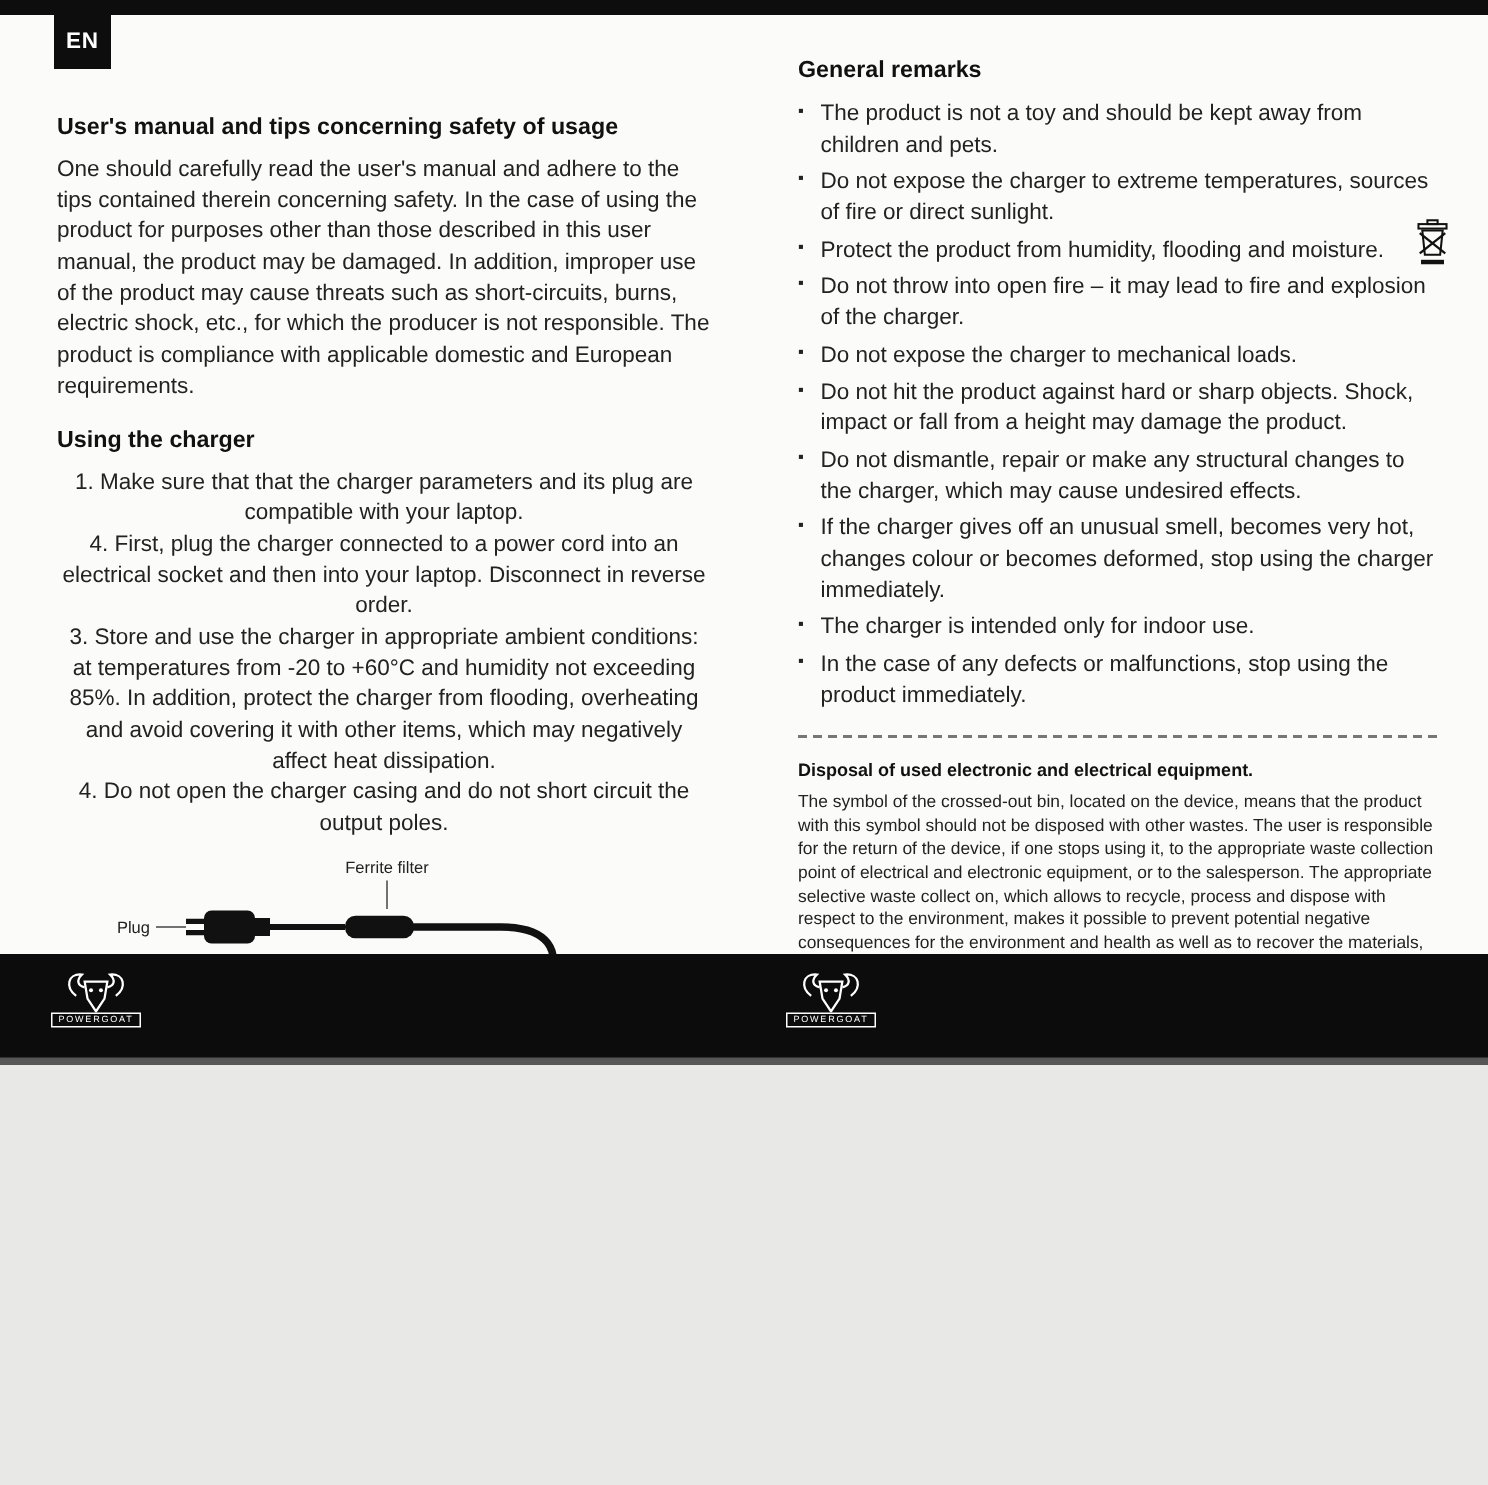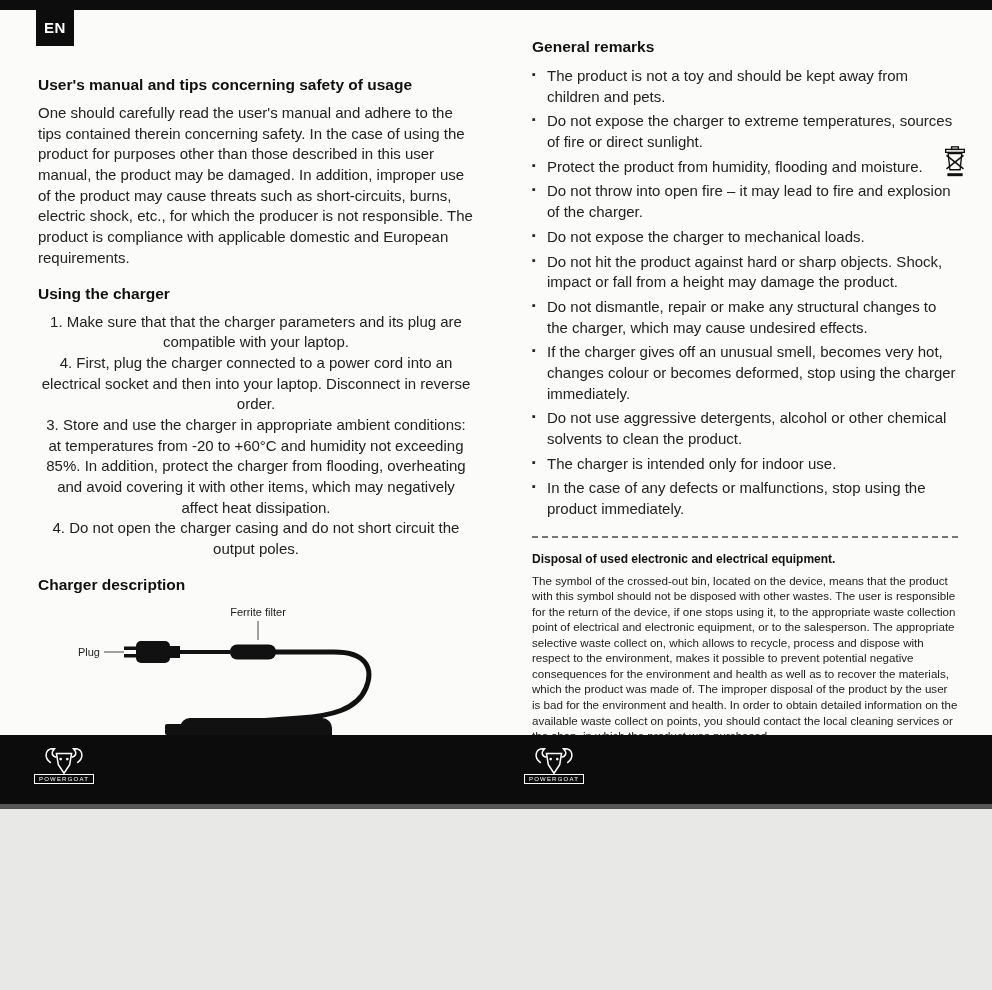--- a/index.html
+++ b/index.html
@@ -1,17 +1,17 @@
 <!DOCTYPE html>
 <html><head>
 <meta charset="utf-8">
 <style>
   * { margin:0; padding:0; box-sizing:border-box; }
   body { background:#e8e8e6; font-family:"Liberation Sans", sans-serif; }
-  .page { position:relative; width:992px; height:809px; background:#fbfbf9; color:#1c1c1c; overflow:hidden; margin:0 auto; }
+  .page { position:relative; width:992px; height:710px; background:#fbfbf9; color:#1c1c1c; overflow:hidden; margin:0 auto; }
 
   .topbar { position:absolute; top:0; left:0; right:0; height:10px; background:#0d0d0d; }
   .en-badge { position:absolute; top:0; left:36px; width:38px; height:46px; background:#0d0d0d; color:#fff;
               display:flex; align-items:flex-end; justify-content:center; font-weight:bold; font-size:15px; padding-bottom:10px; letter-spacing:.5px; }
 
   .col-left  { position:absolute; left:38px;  top:76px; width:436px; }
   .col-right { position:absolute; left:532px; top:38px; width:426px; }
 
   h2 { font-size:15.5px; font-weight:bold; color:#111; }
   .body-text { font-size:15px; line-height:1.38; color:#222; }
@@ -67,21 +67,20 @@
     <p class="body-text">One should carefully read the user's manual and adhere to the tips contained therein concerning safety. In the case of using the product for purposes other than those described in this user manual, the product may be damaged. In addition, improper use of the product may cause threats such as short-circuits, burns, electric shock, etc., for which the producer is not responsible. The product is compliance with applicable domestic and European requirements.</p>
 
     <h2 class="h-using">Using the charger</h2>
     <div class="steps">
       <p>1. Make sure that that the charger parameters and its plug are compatible with your laptop.</p>
       <p>4. First, plug the charger connected to a power cord into an electrical socket and then into your laptop. Disconnect in reverse order.</p>
       <p>3. Store and use the charger in appropriate ambient conditions: at temperatures from -20 to +60°C and humidity not exceeding 85%. In addition, protect the charger from flooding, overheating and avoid covering it with other items, which may negatively affect heat dissipation.</p>
       <p>4. Do not open the charger casing and do not short circuit the output poles.</p>
     </div>
 
-    <h2 class="h-charger">Charger description</h2>
 
     <div class="diagram-wrap">
       <svg width="360" height="200" viewBox="0 0 360 200">
 
         <text x="190" y="12" text-anchor="middle" font-size="11" fill="#222">Ferrite filter</text>
         <line x1="190" y1="17" x2="190" y2="36" stroke="#444" stroke-width="1"></line>
 
         <text x="32" y="52" text-anchor="end" font-size="11" fill="#222">Plug</text>
         <line x1="36" y1="48" x2="56" y2="48" stroke="#444" stroke-width="1"></line>
 
@@ -116,21 +115,20 @@
     <h2>General remarks</h2>
     <ul class="remarks">
       <li>The product is not a toy and should be kept away from children and pets.</li>
       <li>Do not expose the charger to extreme temperatures, sources of fire or direct sunlight.</li>
       <li>Protect the product from humidity, flooding and moisture.</li>
       <li>Do not throw into open fire – it may lead to fire and explosion of the charger.</li>
       <li>Do not expose the charger to mechanical loads.</li>
       <li>Do not hit the product against hard or sharp objects. Shock, impact or fall from a height may damage the product.</li>
       <li>Do not dismantle, repair or make any structural changes to the charger, which may cause undesired effects.</li>
       <li>If the charger gives off an unusual smell, becomes very hot, changes colour or becomes deformed, stop using the charger immediately.</li>
-      <li>Do not use aggressive detergents, alcohol or other chemical solvents to clean the product.</li>
       <li>The charger is intended only for indoor use.</li>
       <li>In the case of any defects or malfunctions, stop using the product immediately.</li>
     </ul>
 
     <div class="weee-small">
       <svg width="26" height="34" viewBox="0 0 30 40">
         <rect x="11" y="1" width="8" height="3" fill="none" stroke="#111" stroke-width="1.6"></rect>
         <rect x="4" y="4" width="22" height="3.5" fill="none" stroke="#111" stroke-width="1.6"></rect>
         <path d="M7 9 L23 9 L21 28 L9 28 Z" fill="none" stroke="#111" stroke-width="1.6"></path>
         <line x1="5" y1="11" x2="25" y2="27" stroke="#111" stroke-width="1.8"></line>

